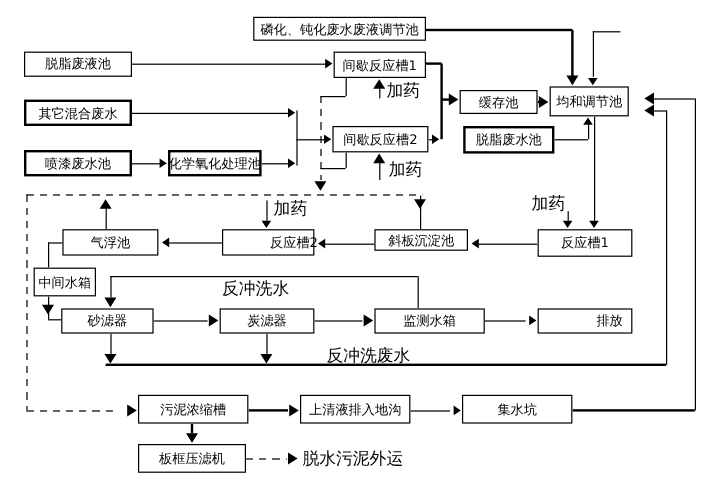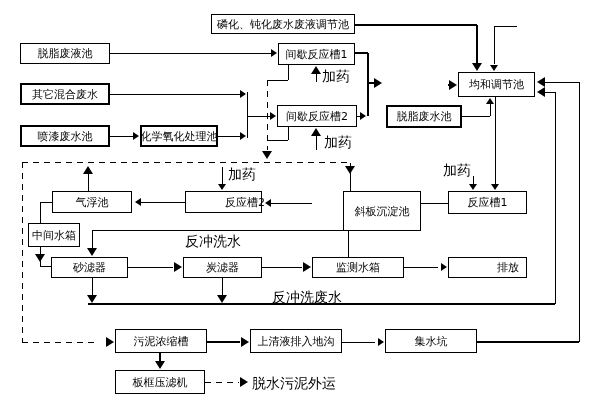--- a/index.html
+++ b/index.html
@@ -112,25 +112,26 @@
     <div class="arw" style="border-left: 5px solid transparent; border-right: 5px solid transparent; border-bottom: 8px solid rgb(0, 0, 0); left: 311px; top: 66px;"></div>
     <div class="arw" style="border-left: 5px solid transparent; border-right: 5px solid transparent; border-bottom: 8px solid rgb(0, 0, 0); left: 311px; top: 128px;"></div>
     <div class="arw" style="border-top: 5px solid transparent; border-bottom: 5px solid transparent; border-left: 8px solid rgb(0, 0, 0); left: 106px; top: 337px;"></div>
     <div class="box" style="left: 211px; top: 14px; width: 144px; height: 20px;">磷化、钝化废水废液调节池</div>
     <div class="box" style="left: 20px; top: 43px; width: 90px; height: 21px;">脱脂废液池</div>
     <div class="box b2" style="left: 20px; top: 83px; width: 90px; height: 22px;">其它混合废水</div>
     <div class="box b2" style="left: 20px; top: 125px; width: 90px; height: 22px;">喷漆废水池</div>
     <div class="box b2" style="left: 140px; top: 125px; width: 78px; height: 22px;">化学氧化处理池</div>
     <div class="box" style="left: 278px; top: 43px; width: 77px; height: 22px;">间歇反应槽1</div>
     <div class="box" style="left: 277px; top: 105px; width: 80px; height: 22px;">间歇反应槽2</div>
-    <div class="box" style="left: 458px; top: 72px; width: 77px; height: 25px;">均和调节池</div>
+    <div class="box" style="left: 383px; top: 75px; width: 65px; height: 20px;">缓存池</div>
+    <div class="box" style="left: 458px; top: 72px; width: 66px; height: 25px;">均和调节池</div>
     <div class="box b2" style="left: 386px; top: 105px; width: 76px; height: 23px;">脱脂废水池</div>
     <div class="box" style="left: 52px; top: 191px; width: 80px; height: 22px;">气浮池</div>
     <div class="box" style="left: 185px; top: 191px; width: 77px; height: 22px; padding-left: 43px;">反应槽2</div>
-    <div class="box" style="left: 312px; top: 191px; width: 78px; height: 40px; margin-left: 31px;">斜板沉淀池</div>
+    <div class="box" style="left: 312px; top: 191px; width: 78px; height: 18px;">斜板沉淀池</div>
     <div class="box" style="left: 448px; top: 191px; width: 79px; height: 23px;">反应槽1</div>
     <div class="box" style="left: 28px; top: 223px; width: 52px; height: 24px;">中间水箱</div>
     <div class="box" style="left: 51px; top: 257px; width: 77px; height: 21px;">砂滤器</div>
     <div class="box" style="left: 183px; top: 257px; width: 79px; height: 21px;">炭滤器</div>
     <div class="box" style="left: 312px; top: 257px; width: 92px; height: 21px;">监测水箱</div>
     <div class="box" style="left: 448px; top: 257px; width: 79px; height: 21px; padding-left: 41px;">排放</div>
     <div class="box" style="left: 115px; top: 329px; width: 92px; height: 24px;">污泥浓缩槽</div>
     <div class="box" style="left: 250px; top: 329px; width: 92px; height: 24px;">上清液排入地沟</div>
     <div class="box" style="left: 385px; top: 329px; width: 92px; height: 24px;">集水坑</div>
     <div class="box" style="left: 115px; top: 370px; width: 90px; height: 24px;">板框压滤机</div>

